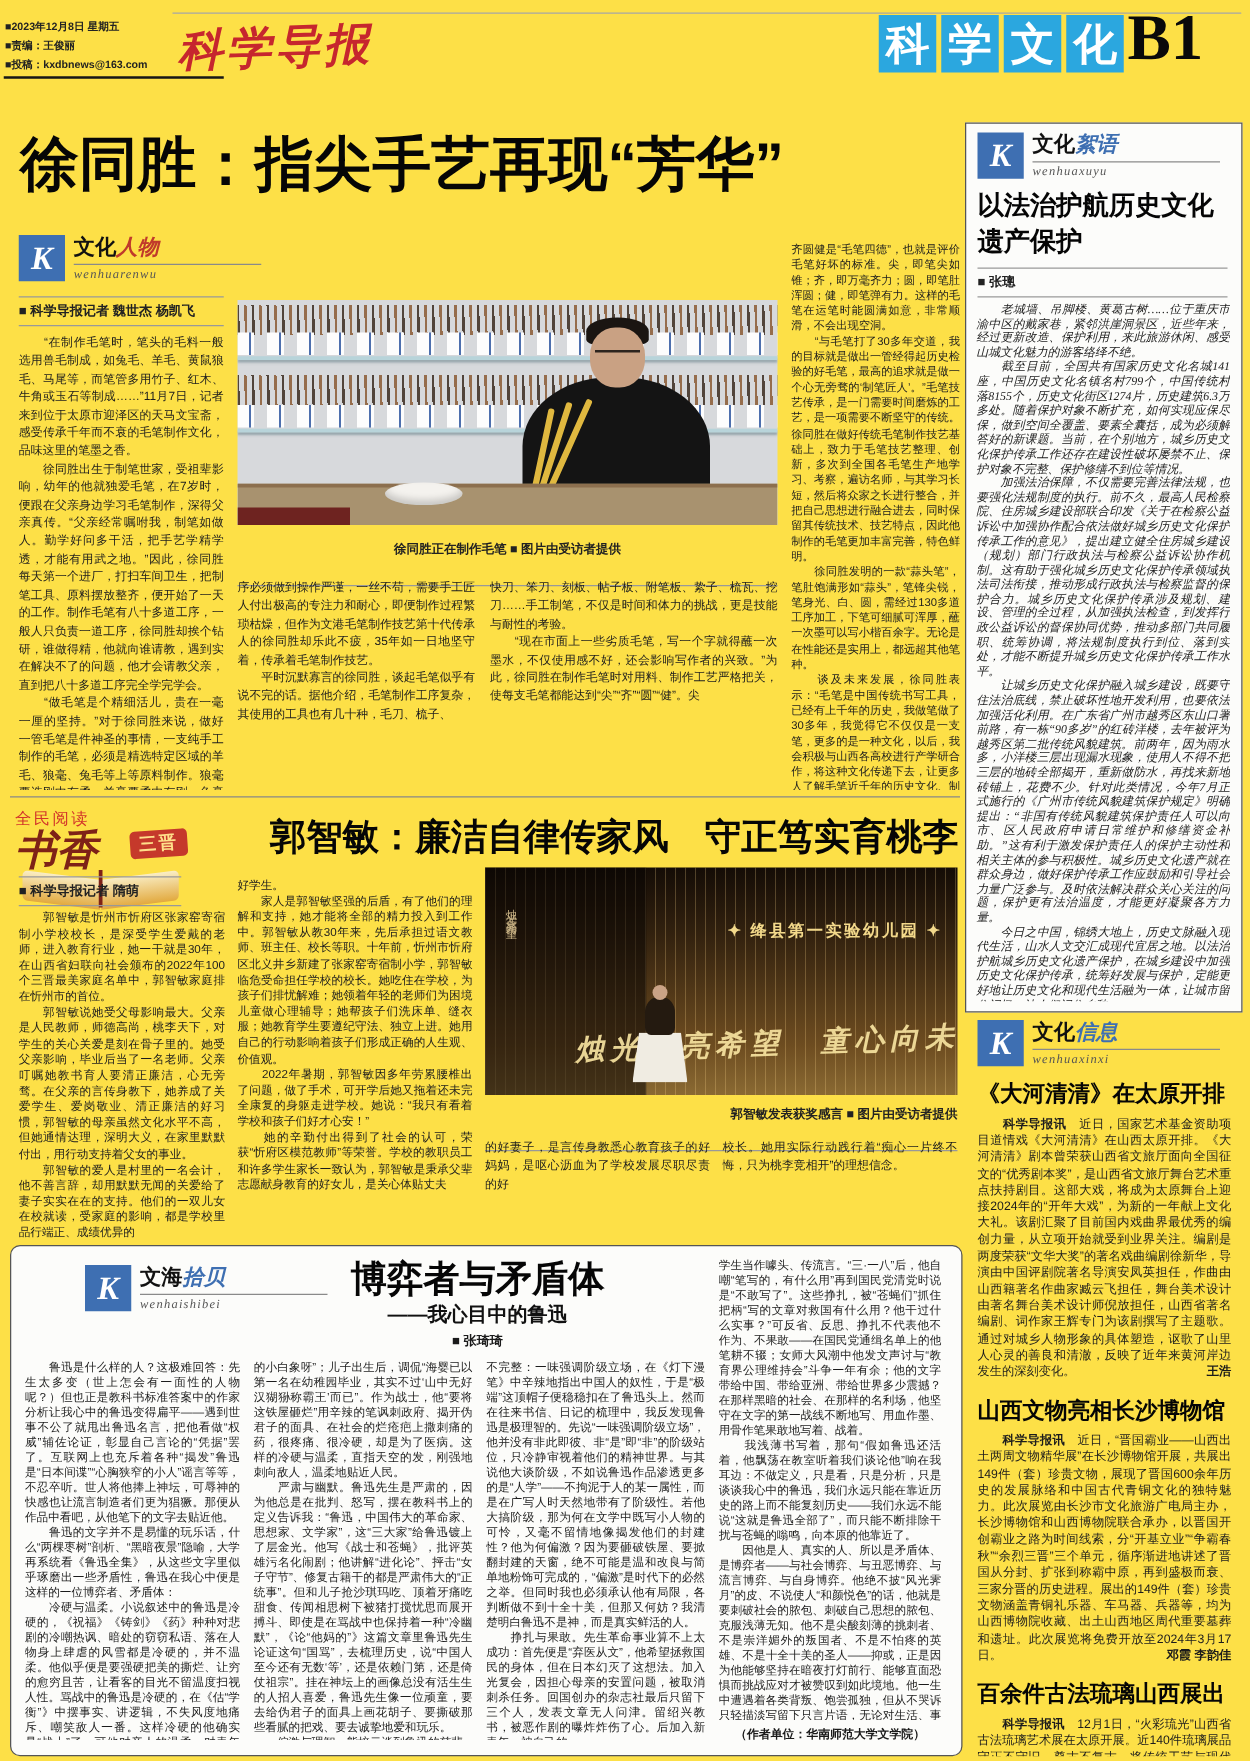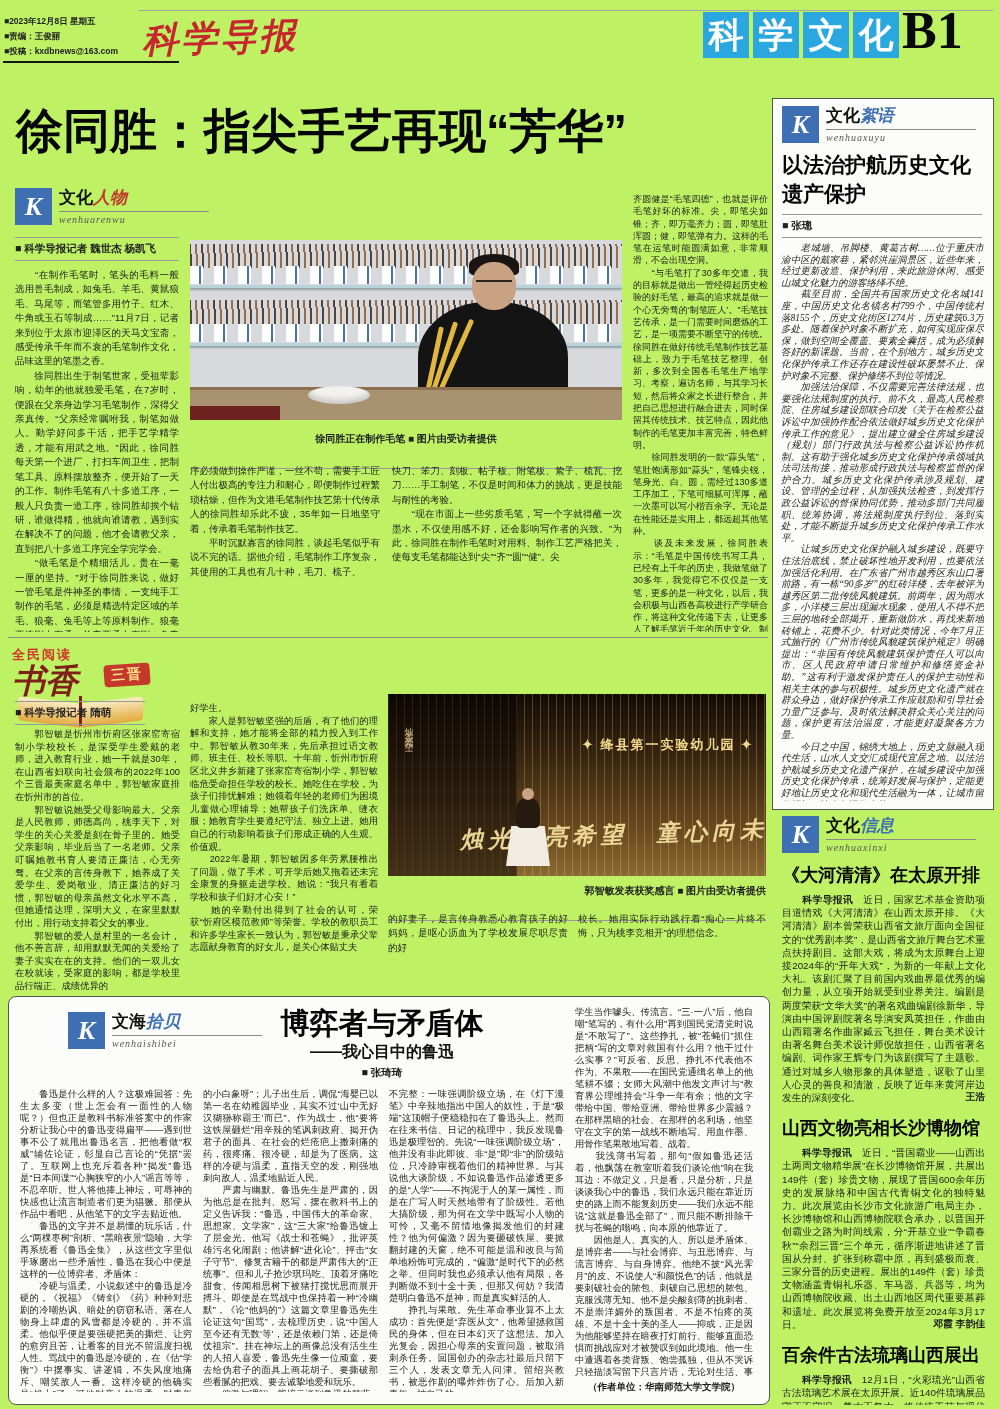--- a/index.html
+++ b/index.html
@@ -1,16 +1,16 @@
 <!DOCTYPE html>
 <html><head>
 <meta charset="utf-8">
 <style>
   html,body{margin:0;padding:0;background:#e8e8e4;}
-  #canvas{position:relative;width:1000px;height:1409px;margin:0 auto;background:#bef264;
+  #canvas{position:relative;width:1000px;height:1409px;margin:0 auto;background:#fde047;
     font-family:"Liberation Sans",sans-serif;color:#1a1a1a;overflow:hidden;}
   .abs{position:absolute;}
   .rule{position:absolute;background:#a6a6a6;height:1px;}
   
   .mh-left{left:4px;top:14px;width:176px;font-size:8.5px;font-weight:bold;color:#222;line-height:15px;}
   .mh-underline{left:3px;top:61px;width:176px;height:2px;background:#161616;position:absolute;}
   .mh-logo{left:142px;top:14px;font-family:"Liberation Serif",serif;font-size:36px;font-weight:900;
     color:#c6262e;font-style:italic;letter-spacing:3px;transform:rotate(-2deg);}
   .mh-squares{left:703px;top:12px;display:flex;gap:4px;}
   .mh-sq{width:46px;height:46px;background:#2ba7df;color:#fff;font-size:35px;font-weight:bold;
@@ -59,21 +59,21 @@
   .p2-banner{position:absolute;right:12px;top:42px;font-size:13px;font-weight:bold;color:#f3d98b;letter-spacing:2px;}
   .p2-script{position:absolute;left:72px;bottom:26px;font-size:23px;font-weight:bold;font-style:italic;
     font-family:"Liberation Serif",serif;color:#f7e3a0;letter-spacing:5px;opacity:.92;transform:rotate(-2deg);white-space:nowrap;}
   .p2-vert{position:absolute;left:14px;top:26px;writing-mode:vertical-rl;font-size:9px;color:#e8cf9a;letter-spacing:3px;opacity:.85;}
   .p2-podium{position:absolute;left:118px;bottom:10px;width:44px;height:40px;background:#f0ece2;
     clip-path:polygon(12% 0,88% 0,100% 100%,0 100%);}
   .p2-person{position:absolute;left:128px;bottom:48px;width:24px;height:30px;background:#241a10;border-radius:40% 40% 20% 20%;}
   .p2-phead{position:absolute;left:134px;bottom:76px;width:12px;height:12px;background:#caa386;border-radius:50%;}
   
   .sx{left:12px;top:646px;width:192px;height:86px;position:absolute;}
-  .sx-l1{font-size:13px;font-weight:bold;color:#d2342a;letter-spacing:2px;}
+  .sx-l1{font-size:13px;font-weight:normal;color:#d2342a;letter-spacing:2px;}
   .sx-l2{font-family:"Liberation Serif",serif;font-style:italic;font-size:33px;font-weight:900;color:#7e2217;line-height:34px;}
   .sx-tag{position:absolute;left:92px;top:18px;background:#c5392b;color:#ffe08a;font-size:14px;font-weight:bold;
     padding:2px 7px;border-radius:4px;transform:rotate(-4deg);letter-spacing:2px;}
   .sx-book{position:absolute;left:6px;top:54px;width:128px;height:26px;}
   .sx-pg{position:absolute;top:0;width:62px;height:24px;background:linear-gradient(180deg,#f9edc4,#e2a93e);}
   .sx-pg.l{left:0;transform:skewY(7deg);border-radius:4px 0 0 4px;}
   .sx-pg.r{left:63px;transform:skewY(-7deg);border-radius:0 4px 4px 0;}
   .sx-spine{position:absolute;left:61px;top:-4px;width:3px;height:30px;background:#7e2217;}
   .headline2{left:216px;top:650px;font-size:29px;font-weight:900;color:#060606;white-space:nowrap;}
   
@@ -181,20 +181,21 @@
   <div class="sx">
     <div class="sx-l1">全民阅读</div>
     <div class="sx-l2">书香</div>
     <div class="sx-tag">三晋</div>
     <div class="sx-book">
       <div class="sx-pg l"></div>
       <div class="sx-pg r"></div>
       <div class="sx-spine"></div>
     </div>
   </div>
+  <div class="abs headline2">郭智敏：廉洁自律传家风　守正笃实育桃李</div>
   <div class="byline" style="left:15px;top:701px;width:130px;">■ 科学导报记者 隋萌</div>
   <div class="col c93" style="left:15px;top:728px;width:165px;height:262px;">　　郭智敏是忻州市忻府区张家窑寄宿制小学校校长，是深受学生爱戴的老师，进入教育行业，她一干就是30年，在山西省妇联向社会颁布的2022年100个三晋最美家庭名单中，郭智敏家庭排在忻州市的首位。
 　　郭智敏说她受父母影响最大。父亲是人民教师，师德高尚，桃李天下，对学生的关心关爱是刻在骨子里的。她受父亲影响，毕业后当了一名老师。父亲叮嘱她教书育人要清正廉洁，心无旁骛。在父亲的言传身教下，她养成了关爱学生、爱岗敬业、清正廉洁的好习惯，郭智敏的母亲虽然文化水平不高，但她通情达理，深明大义，在家里默默付出，用行动支持着父女的事业。
 　　郭智敏的爱人是村里的一名会计，他不善言辞，却用默默无闻的关爱给了妻子实实在在的支持。他们的一双儿女在校就读，受家庭的影响，都是学校里品行端正、成绩优异的</div>
   <div class="col c93" style="left:190px;top:702px;width:188px;height:288px;">好学生。
 　　家人是郭智敏坚强的后盾，有了他们的理解和支持，她才能将全部的精力投入到工作中。郭智敏从教30年来，先后承担过语文教师、班主任、校长等职。十年前，忻州市忻府区北义井乡新建了张家窑寄宿制小学，郭智敏临危受命担任学校的校长。她吃住在学校，为孩子们排忧解难；她领着年轻的老师们为困境儿童做心理辅导；她帮孩子们洗床单、缝衣服；她教育学生要遵纪守法、独立上进。她用自己的行动影响着孩子们形成正确的人生观、价值观。
 　　2022年暑期，郭智敏因多年劳累腰椎出了问题，做了手术，可开学后她又拖着还未完全康复的身躯走进学校。她说：“我只有看着学校和孩子们好才心安！”
 　　她的辛勤付出得到了社会的认可，荣获“忻府区模范教师”等荣誉。学校的教职员工和许多学生家长一致认为，郭智敏是秉承父辈志愿献身教育的好女儿，是关心体贴丈夫</div>
 
   <div class="abs photo2">

